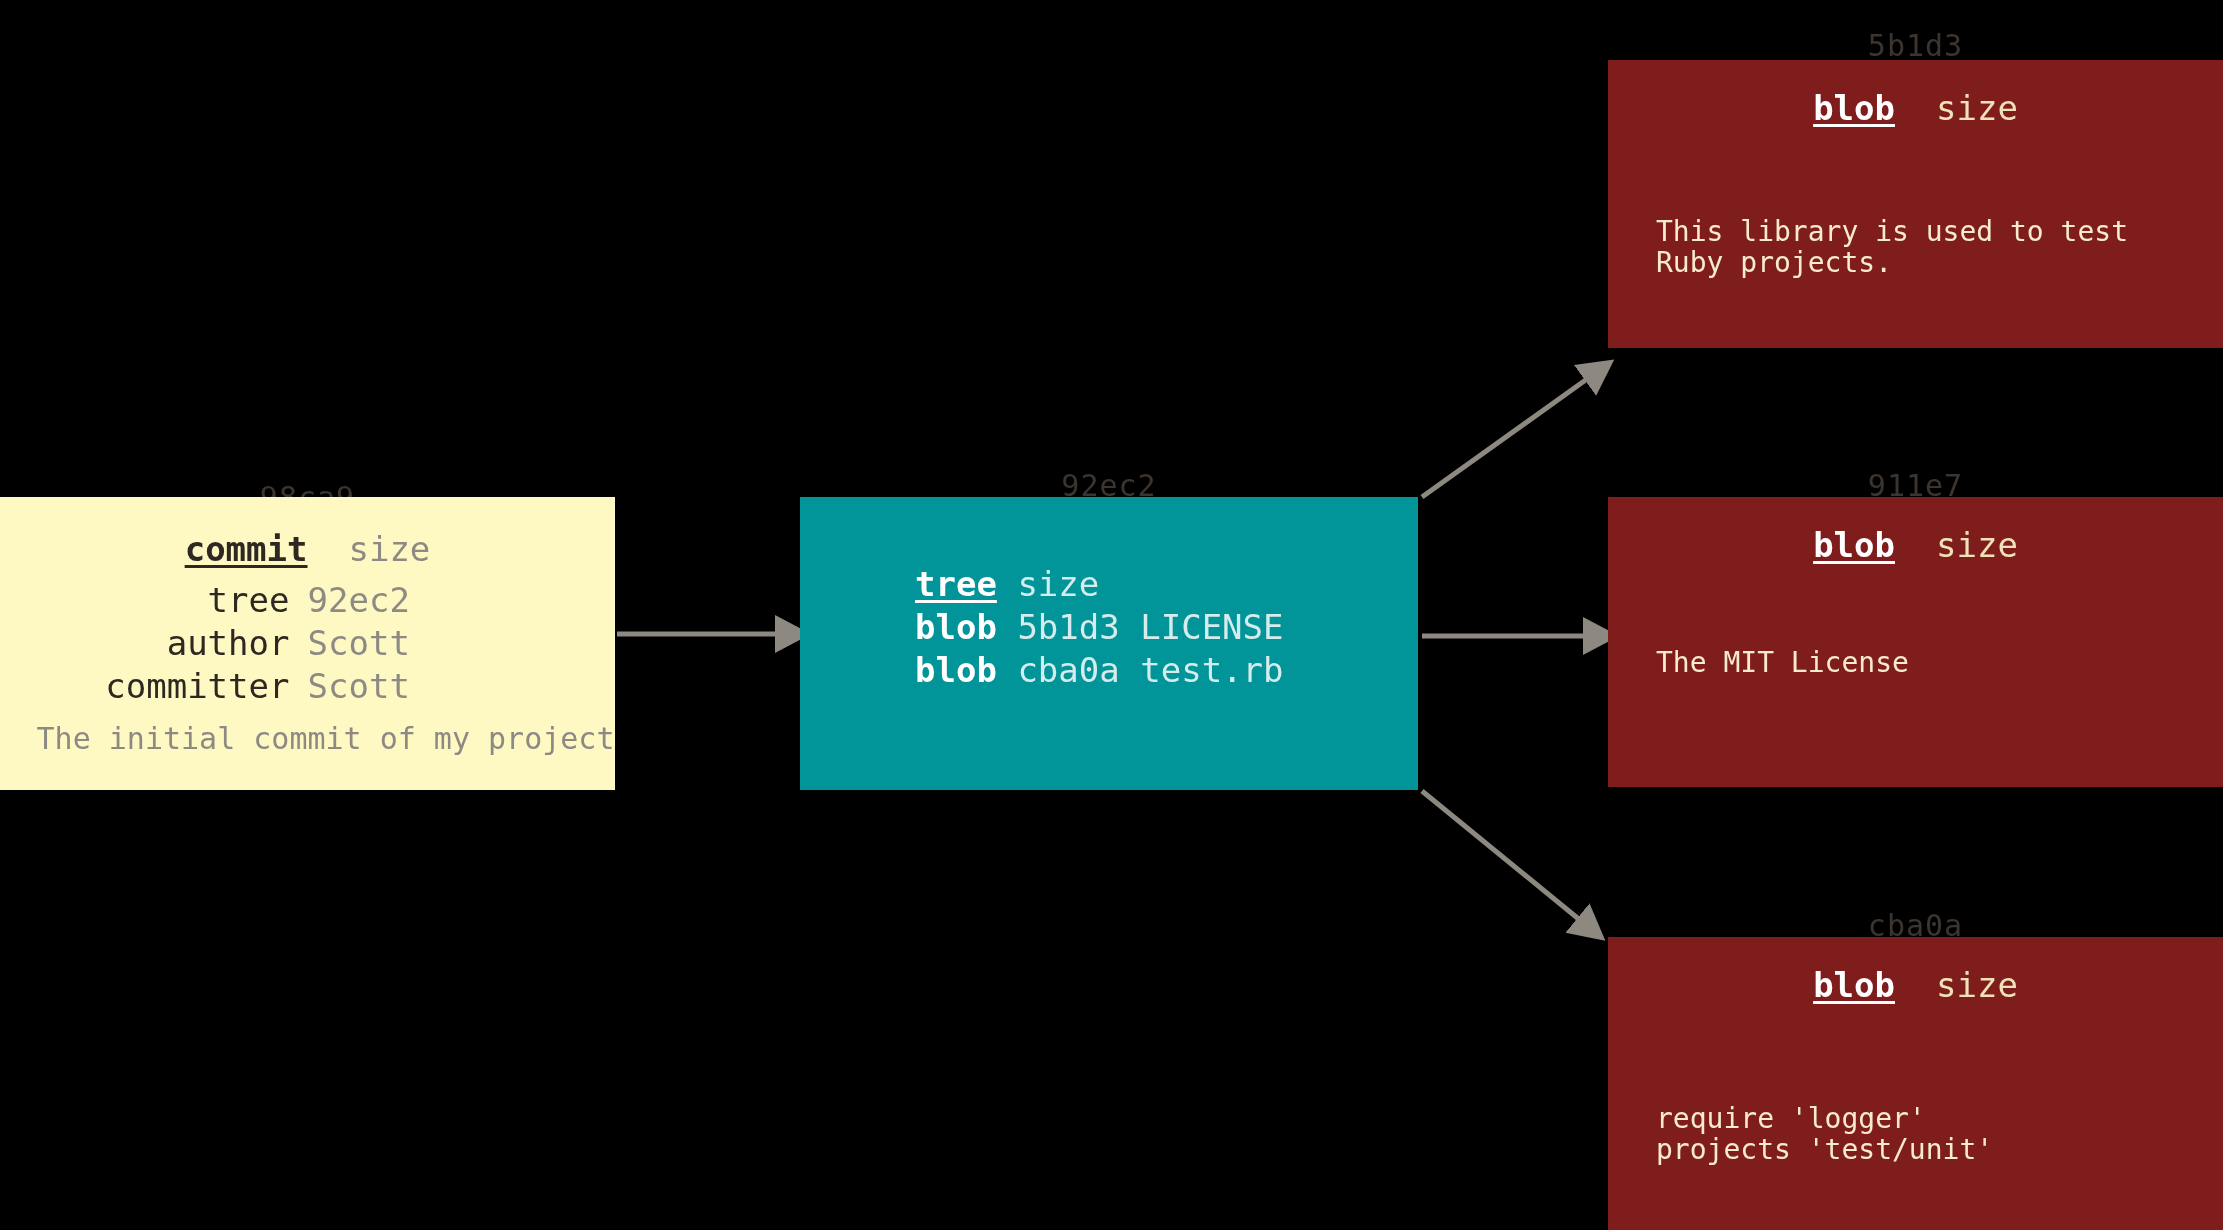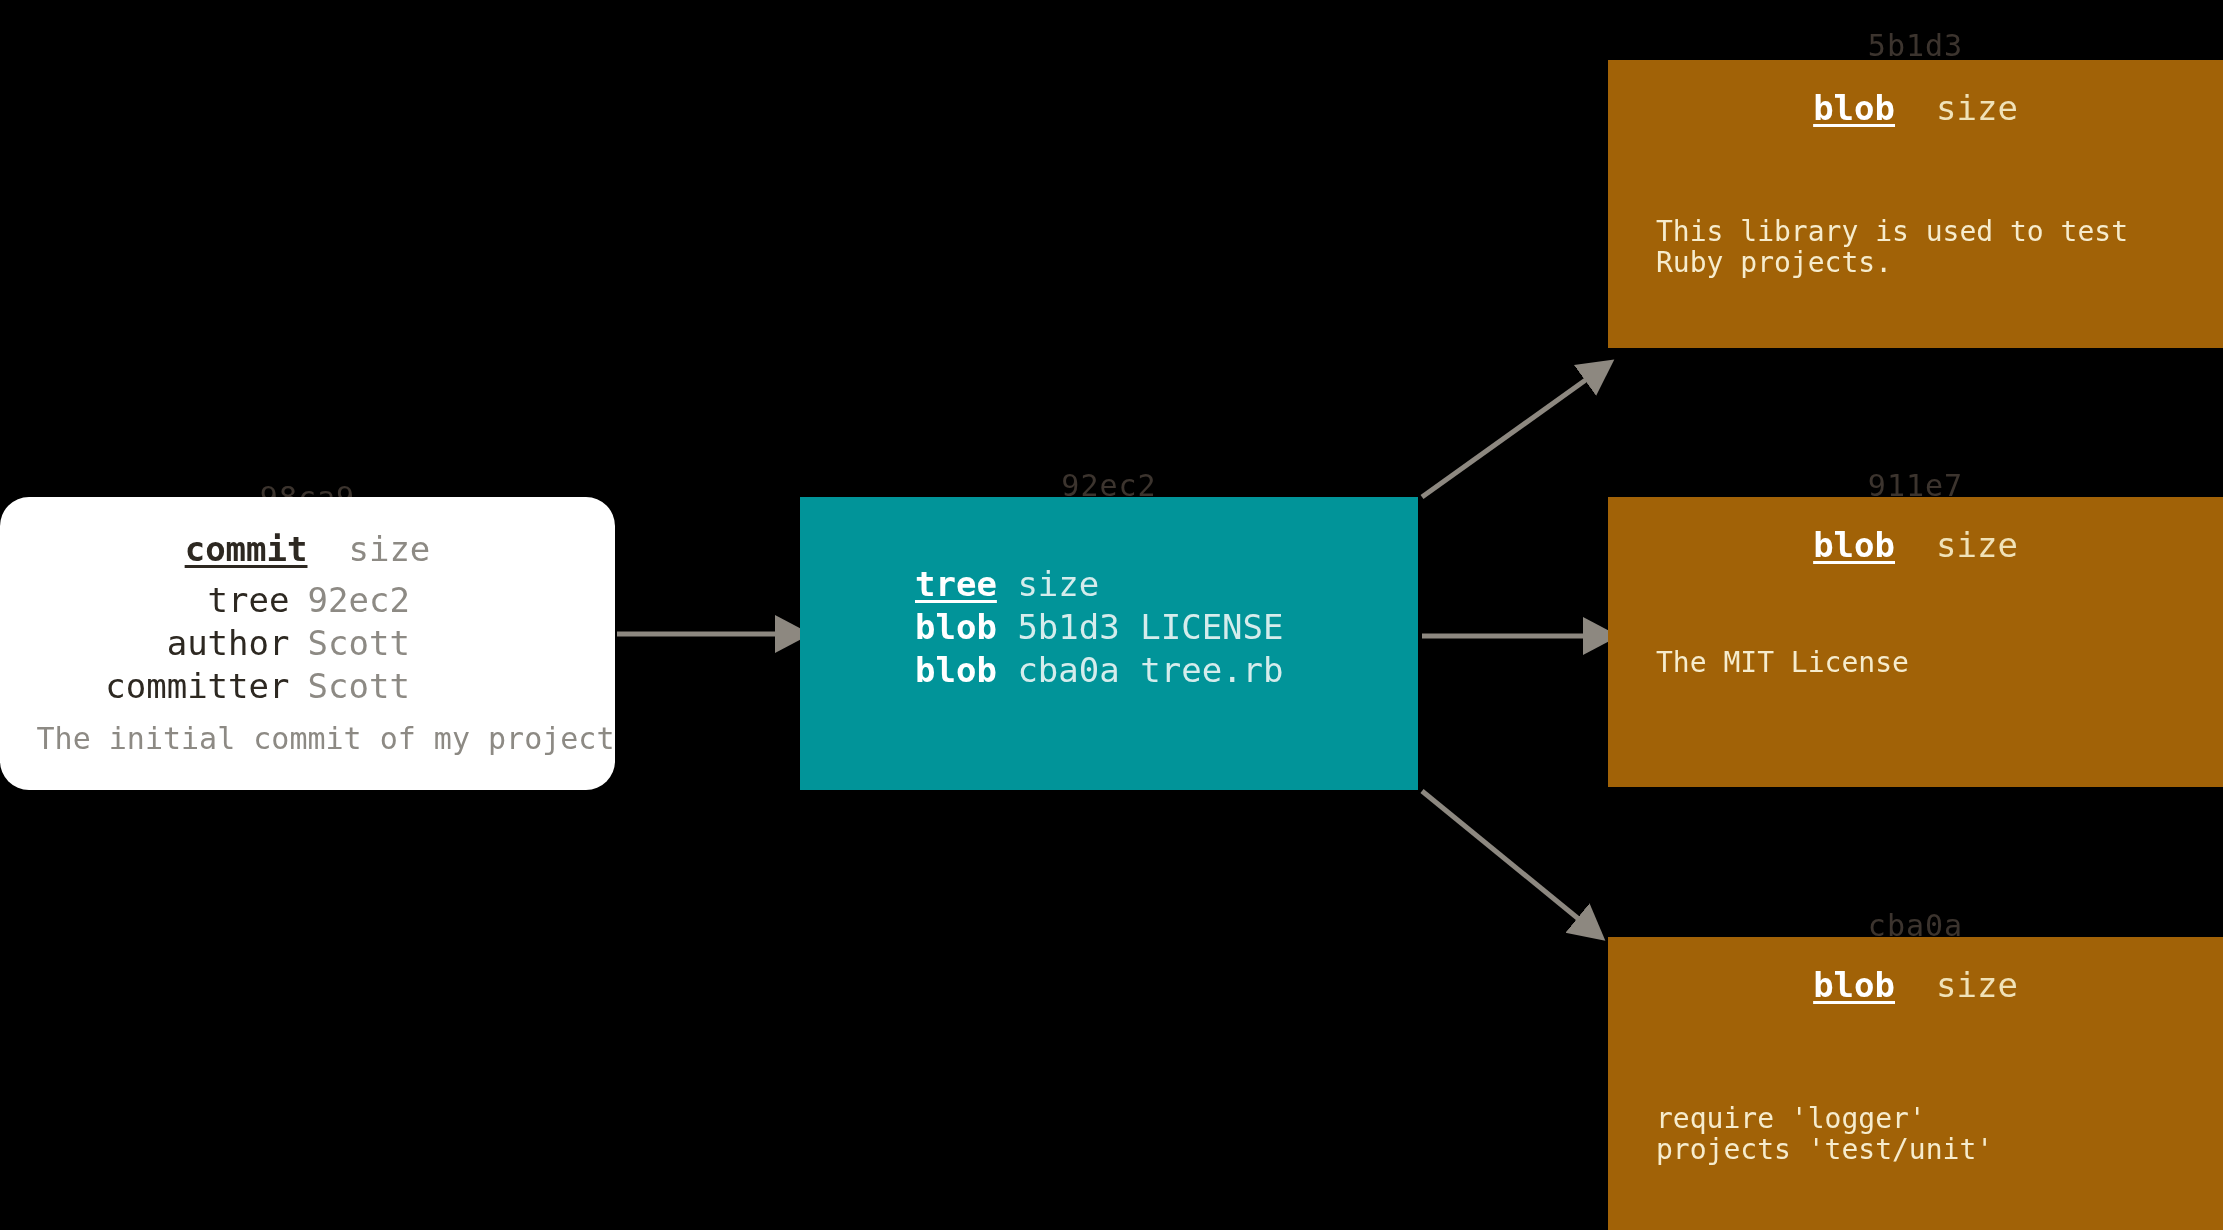--- a/index.html
+++ b/index.html
@@ -27,26 +27,25 @@
   }
 
   .node-box {
     position: absolute;
     overflow: hidden;
     box-sizing: border-box;
   }
 
   
   .commit-box {
-    background: #ffffff;
+    background: #fef9c3;
     left: 0px;
     top: 497px;
     width: 615px;
     height: 293px;
-    border-radius: 29px;
   }
   .commit-head {
     position: absolute;
     left: 0;
     right: 0;
     top: 32px;
     text-align: center;
     font-size: 34px;
     white-space: nowrap;
   }
@@ -123,21 +122,21 @@
     font-weight: bold;
   }
   .tree-line.head .kw {
     text-decoration: underline;
     text-underline-offset: 4px;
   }
   .tree-line .val { color: #d5ecec; }
 
   
   .blob-box {
-    background: #a16207;
+    background: #7f1d1d;
     left: 1608px;
     width: 615px;
   }
   .blob-1 { top: 60px;  height: 288px; }
   .blob-2 { top: 497px; height: 290px; }
   .blob-3 { top: 937px; height: 293px; }
 
   .blob-head {
     position: absolute;
     left: 0;
@@ -229,21 +228,21 @@
 
 <div class="node-box tree-box">
   <div class="tree-lines">
     <div class="tree-line head">
       <span class="kw">tree</span><span class="val">&nbsp;<span>size</span></span>
     </div>
     <div class="tree-line">
       <span class="kw">blob</span><span class="val">&nbsp;<span>5b1d3</span>&nbsp;<span>LICENSE</span></span>
     </div>
     <div class="tree-line">
-      <span class="kw">blob</span><span class="val">&nbsp;<span>cba0a</span>&nbsp;<span>tree.rb</span></span>
+      <span class="kw">blob</span><span class="val">&nbsp;<span>cba0a</span>&nbsp;<span>test.rb</span></span>
     </div>
   </div>
 </div>
 
 <div class="node-label" style="left:1608px; width:615px; top:28px;">5b1d3</div>
 
 <div class="node-box blob-box blob-1">
   <div class="blob-head">
     <span class="kw">blob</span><span class="val">&nbsp;&nbsp;<span>size</span></span>
   </div>

